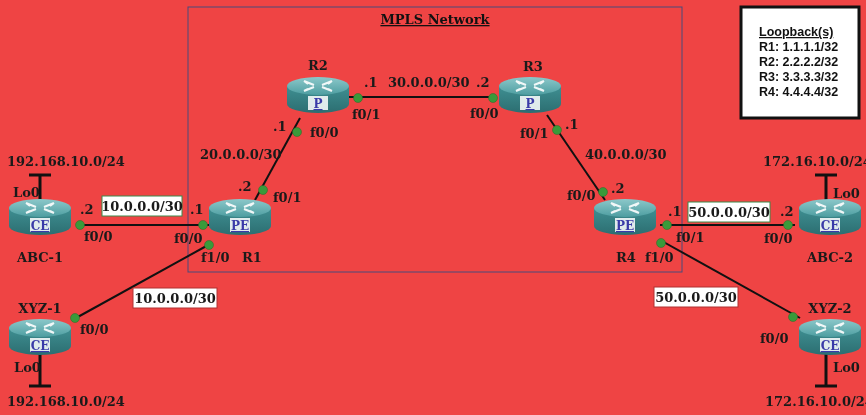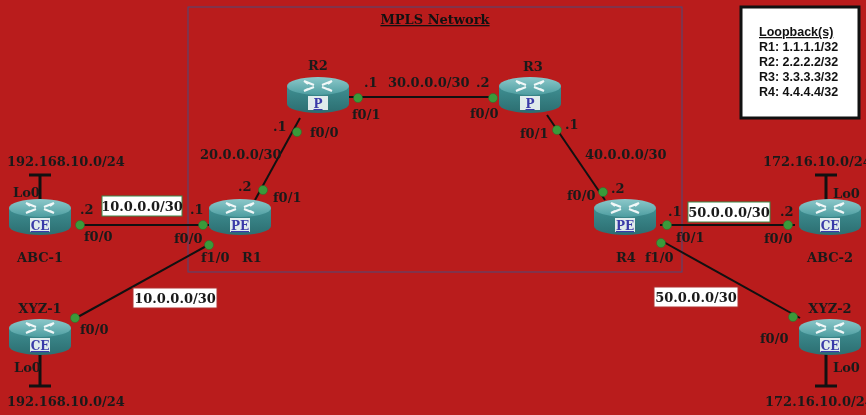--- a/index.html
+++ b/index.html
@@ -1,16 +1,16 @@
 <!DOCTYPE html>
 <html><head>
 <meta charset="utf-8">
 <style>
   html, body { margin: 0; padding: 0; background: #ffffff; }
-  #stage { position: relative; width: 866px; height: 415px; overflow: hidden; background: #b91c1c; }
+  #stage { position: relative; width: 866px; height: 415px; overflow: hidden; background: #ef4444; }
   svg { position: absolute; left: 0; top: 0; }
   .lbl { font-family: "DejaVu Serif", serif; font-weight: bold; font-size: 13px; fill: #1a1a1a; }
   .title { font-family: "DejaVu Serif", serif; font-weight: bold; font-size: 13px; fill: #111; text-decoration: underline; }
   .role { font-family: "DejaVu Serif", serif; font-weight: bold; font-size: 12px; fill: #3a3aa8; text-decoration: underline; }
   .legend-t { font-family: "Liberation Sans", sans-serif; font-weight: bold; font-size: 12.5px; fill: #111; }
   .legend-h { font-family: "Liberation Sans", sans-serif; font-weight: bold; font-size: 12.5px; fill: #111; text-decoration: underline; }
 </style>
 </head>
 <body>
 

